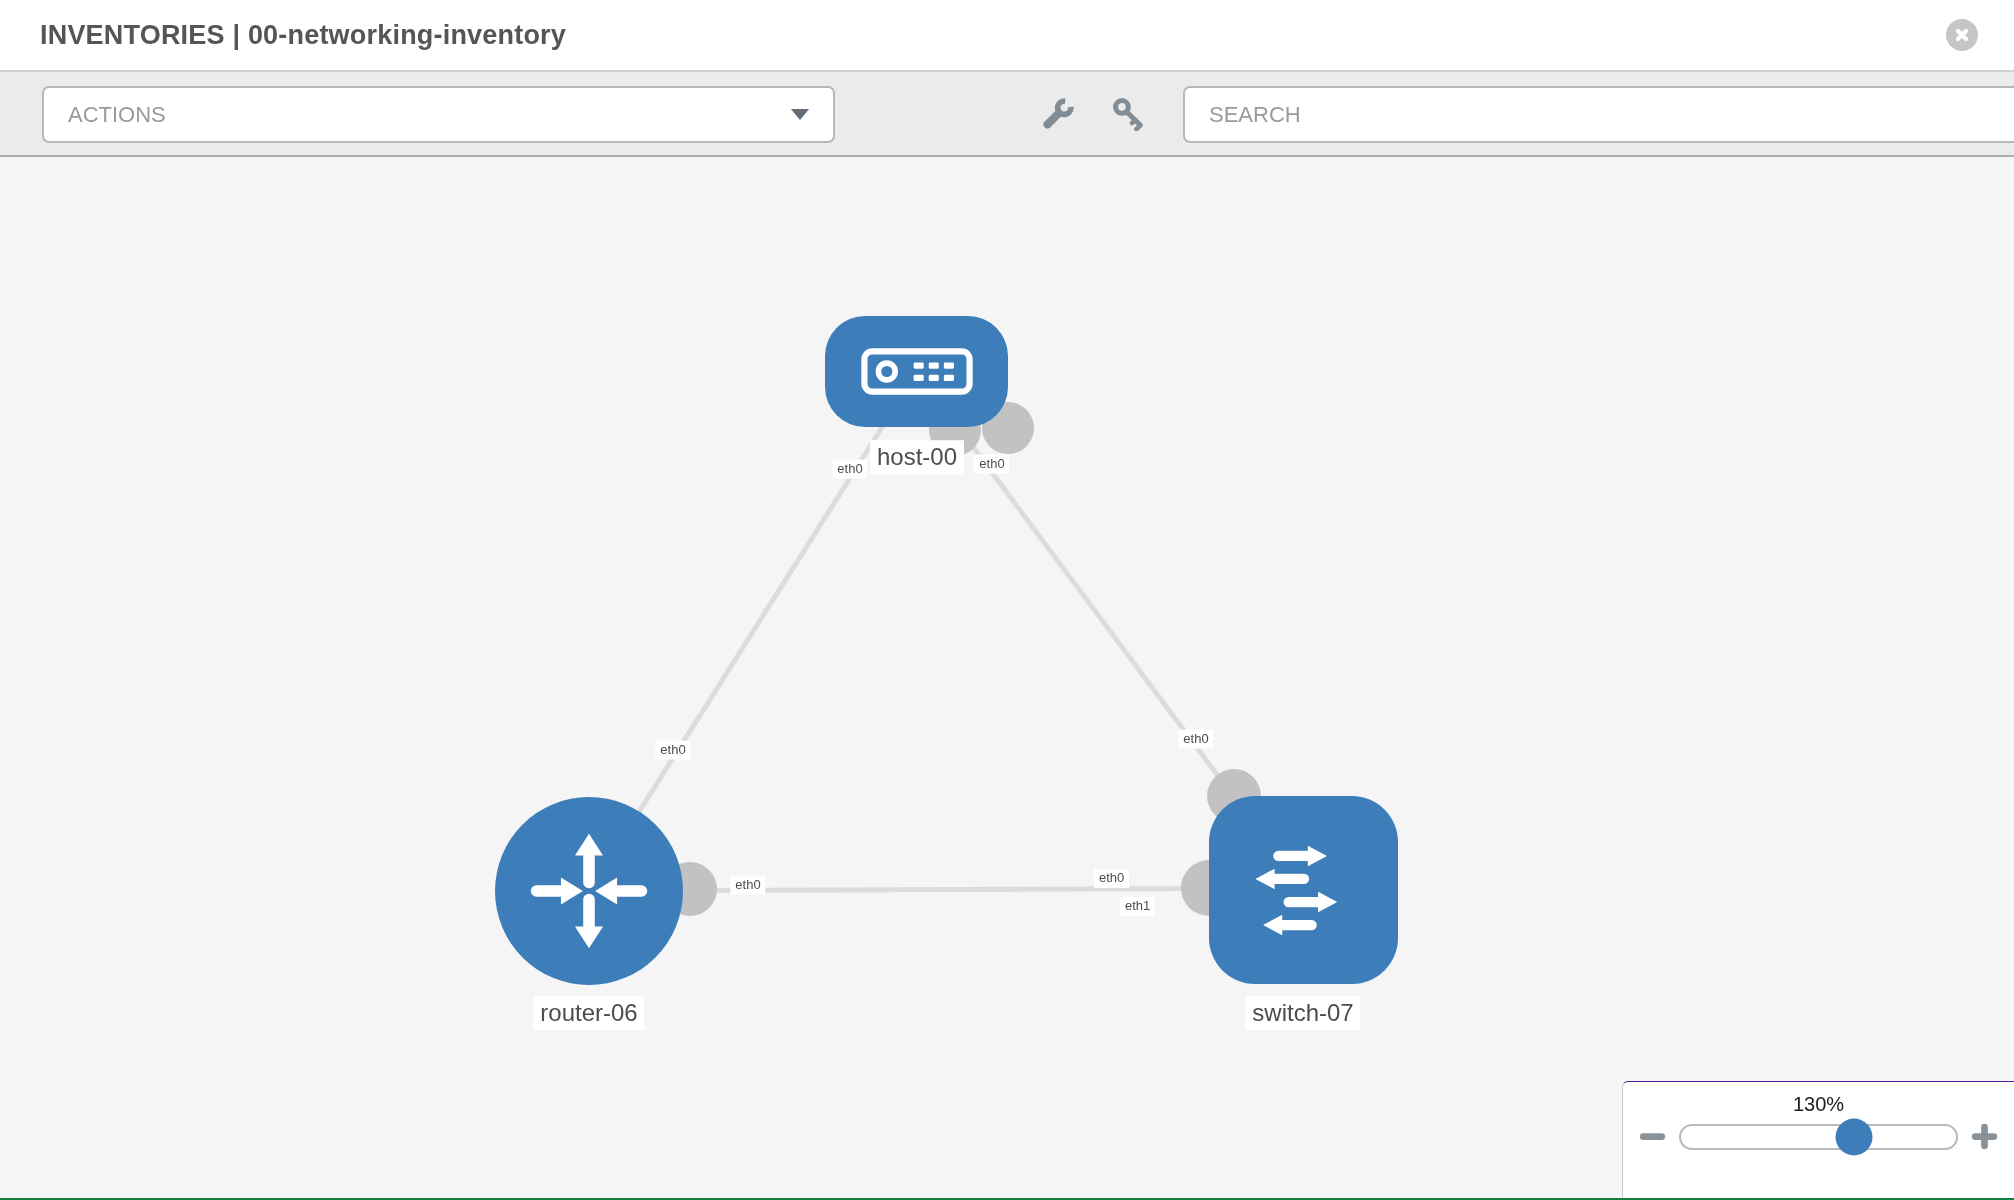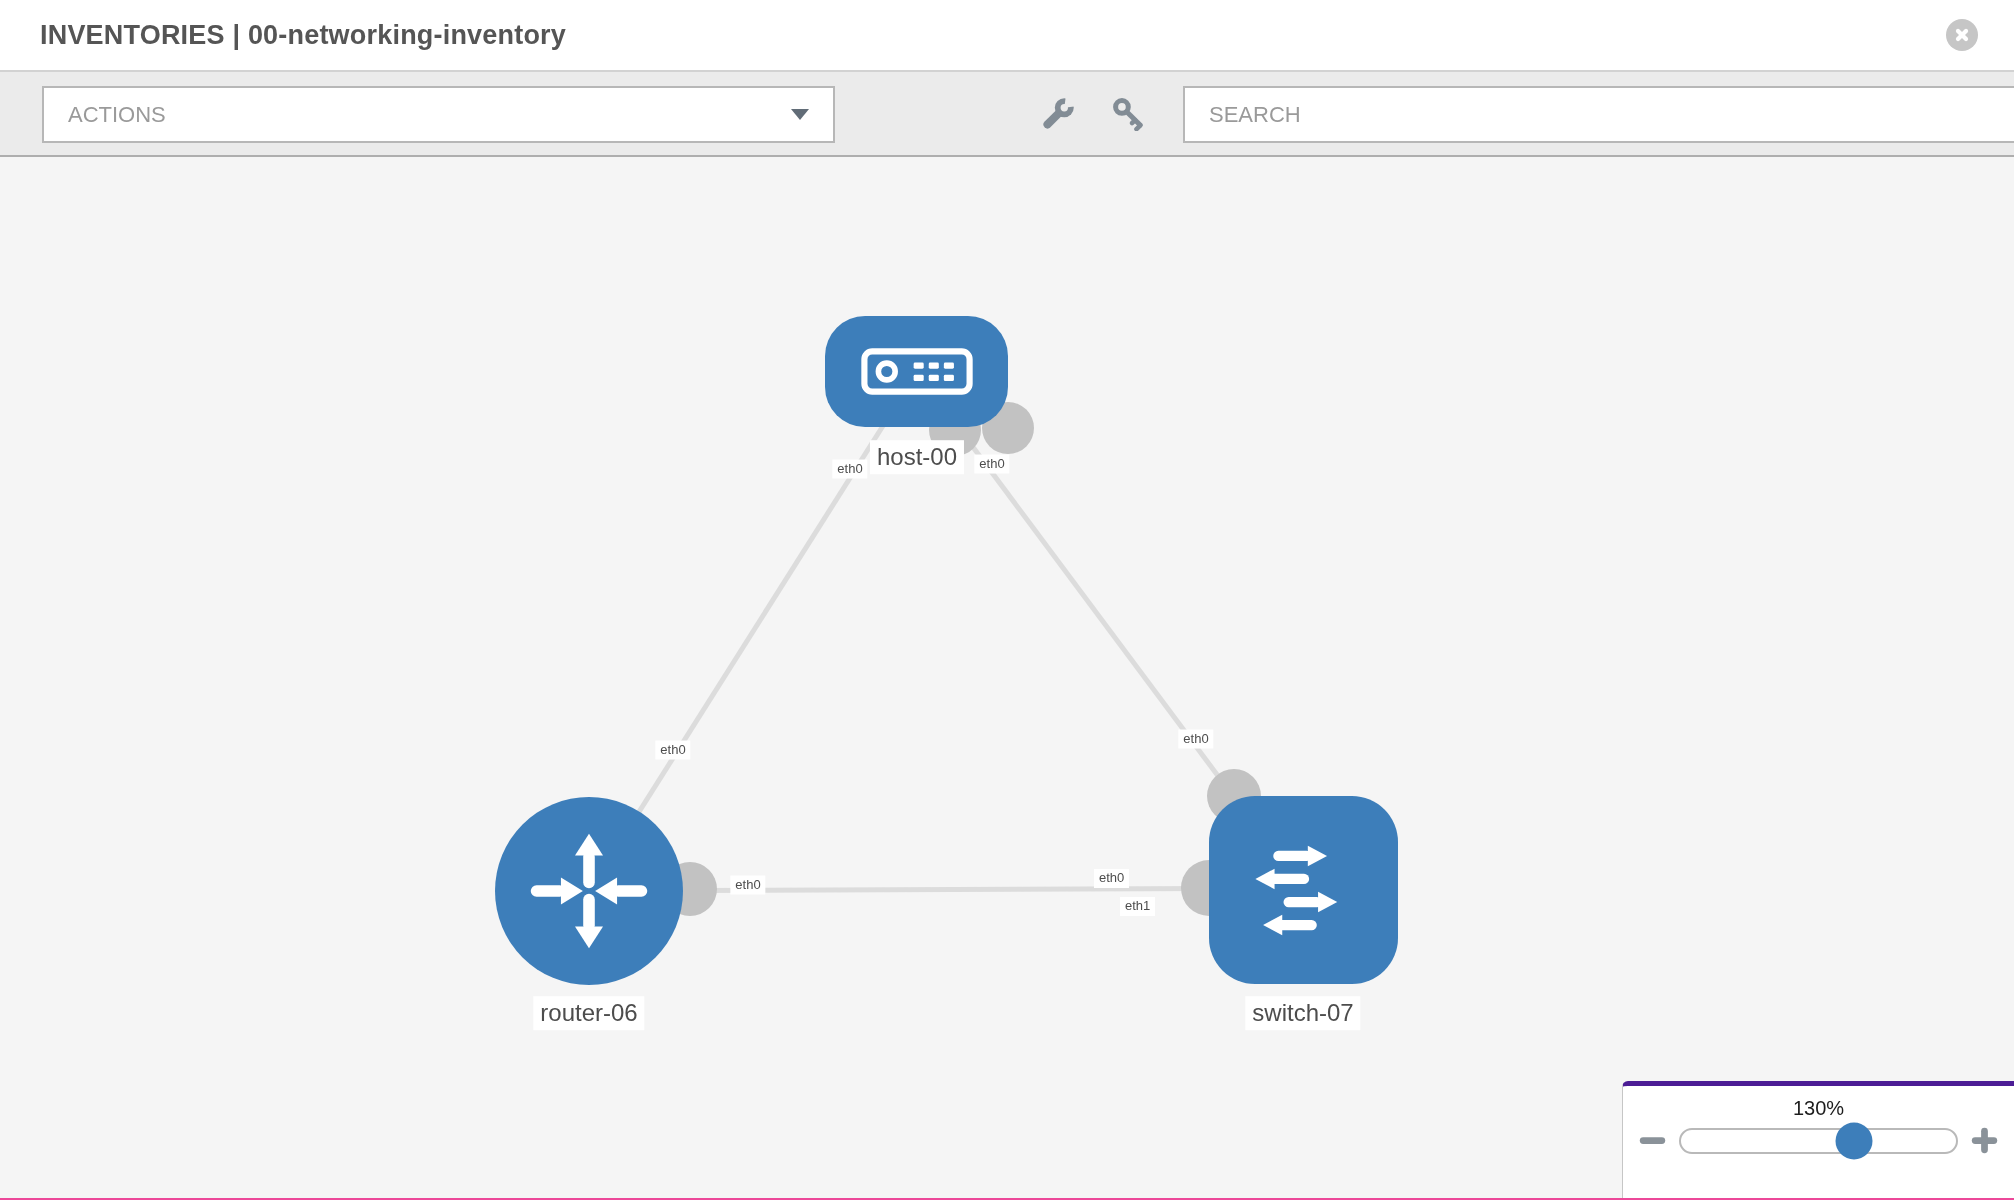--- a/index.html
+++ b/index.html
@@ -1,29 +1,29 @@
 <!DOCTYPE html>
 <html><head>
 <meta charset="utf-8">
 <style>
   * { margin:0; padding:0; box-sizing:border-box; }
   body { font-family:"Liberation Sans", sans-serif; background:#fff; }
-  .app { position:relative; width:2014px; height:1200px; overflow:hidden; background:#ec4899; }
+  .app { position:relative; width:2014px; height:1200px; overflow:hidden; background:#15803d; }
 
   
   .hdr { position:relative; height:72px; background:#fff; border-bottom:2px solid #d2d2d2;
          display:flex; align-items:center; padding-left:40px; }
   .hdr h1 { font-size:27px; font-weight:bold; color:#555; letter-spacing:0.2px; }
   .close-btn { position:absolute; right:36px; top:19px; width:32px; height:32px; border-radius:50%;
                background:#c6c6c6; display:flex; align-items:center; justify-content:center; cursor:pointer; }
 
   
   .tbar { position:relative; height:85px; background:#ebebeb; border-bottom:2px solid #aeaeae; }
   .dropdown { position:absolute; top:14px; height:57px; background:#fff; border:2px solid #b7b7b7;
-              border-radius:0; display:flex; align-items:center; justify-content:space-between;
+              border-radius:7px; display:flex; align-items:center; justify-content:space-between;
               padding:0 24px; color:#9a9a9a; font-size:22px; cursor:pointer; }
   .dd-actions { left:42px;  width:793px; }
   .dd-search  { left:1183px; width:889px; }
   .caret { width:0; height:0; border-left:9px solid transparent; border-right:9px solid transparent;
            border-top:11px solid #616c77; }
   .tool-icons { position:absolute; left:1040px; top:0; height:100%; display:flex; align-items:center; gap:34px; }
   .tool-icons svg { cursor:pointer; display:block; }
 
   
   .canvas { position:relative; width:2014px; height:1041px; background:#f5f5f5; }
@@ -46,21 +46,21 @@
   .if-host-left  { left:850px;  top:312px; }
   .if-host-right { left:992px;  top:307px; }
   .if-l1         { left:673px;  top:593px; }
   .if-router     { left:748px;  top:728px; }
   .if-switch-top { left:1196px; top:582px; }
   .if-back  { left:1094px; top:712px; transform:none; z-index:30; }
   .if-front { left:1120px; top:712px; transform:none; z-index:31;margin-top:28px; }
 
   
   .zoom-panel { position:absolute; right:0; bottom:0; width:392px; height:117px; background:#fff;
-                border-left:1px solid #c6c6c6; border-top:5px solid #4c1d95; border-top-left-radius:6px; z-index:50; }
+                border-left:1px solid #c6c6c6; border-top:1px solid #4c1d95; border-top-left-radius:6px; z-index:50; }
   .zoom-value { text-align:center; margin-top:11px; font-size:20px; color:#1d1d1d; }
   .zoom-row { display:flex; align-items:center; padding:0 16px; margin-top:7px; gap:13px; }
   .zoom-row svg { cursor:pointer; flex:0 0 auto; display:block; }
   .zoom-track { flex:1; height:26px; border:2px solid #b9b9b9; border-radius:14px; background:#fff;
                 position:relative; cursor:pointer; }
   .zoom-handle { position:absolute; left:63%; top:50%; transform:translate(-50%,-50%); width:37px; height:37px;
                  border-radius:50%; background:#3d7eba; cursor:grab; }
 </style>
 </head>
 <body>

